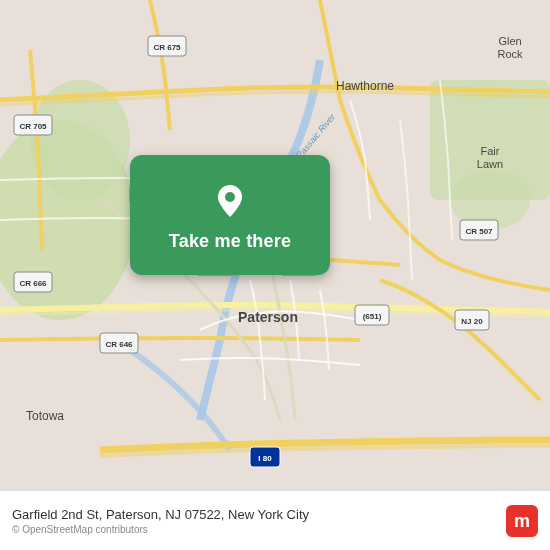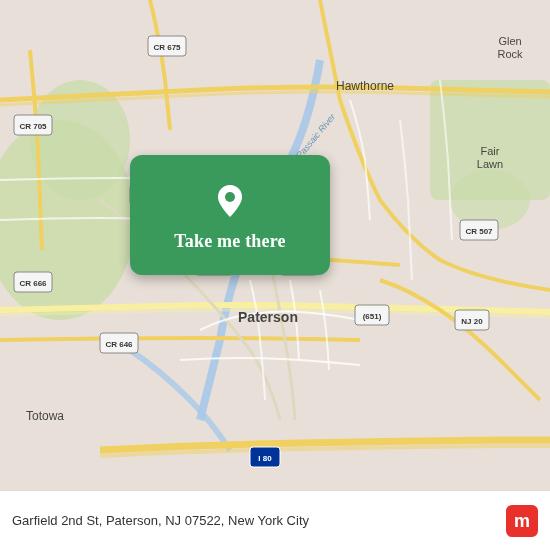--- a/index.html
+++ b/index.html
@@ -36,21 +36,20 @@
       height: 120px;
       background-color: #3a9a5c;
       border-radius: 12px;
       display: flex;
       flex-direction: column;
       align-items: center;
       justify-content: center;
       cursor: pointer;
       box-shadow: 0 4px 12px rgba(0,0,0,0.3);
       z-index: 10;
-      font-family: Liberation Serif, serif;
     }
 
     .pin-icon {
       width: 44px;
       height: 44px;
       margin-bottom: 8px;
     }
 
     .btn-label {
       color: white;
@@ -210,20 +209,21 @@
       <path d="M22 6 C15.4 6 10 11.4 10 18 C10 26 22 38 22 38 C22 38 34 26 34 18 C34 11.4 28.6 6 22 6Z" fill="white"></path>
       <circle cx="22" cy="18" r="5" fill="#3a9a5c"></circle>
     </svg>
     <span class="btn-label">Take me there</span>
   </div>
 </div>
 
 <div id="bottom-bar">
   <div class="bottom-left">
     <span class="address-text">Garfield 2nd St, Paterson, NJ 07522, New York City</span>
+    <span class="osm-credit">© OpenStreetMap contributors</span>
   </div>
   <div class="moovit-logo">
 
     <svg class="moovit-icon" viewBox="0 0 32 32" xmlns="http://www.w3.org/2000/svg">
       <rect width="32" height="32" rx="6" fill="#e8312a"></rect>
       <text x="16" y="22" text-anchor="middle" font-size="18" font-weight="800" fill="white">m</text>
     </svg>
   </div>
 </div>
 

